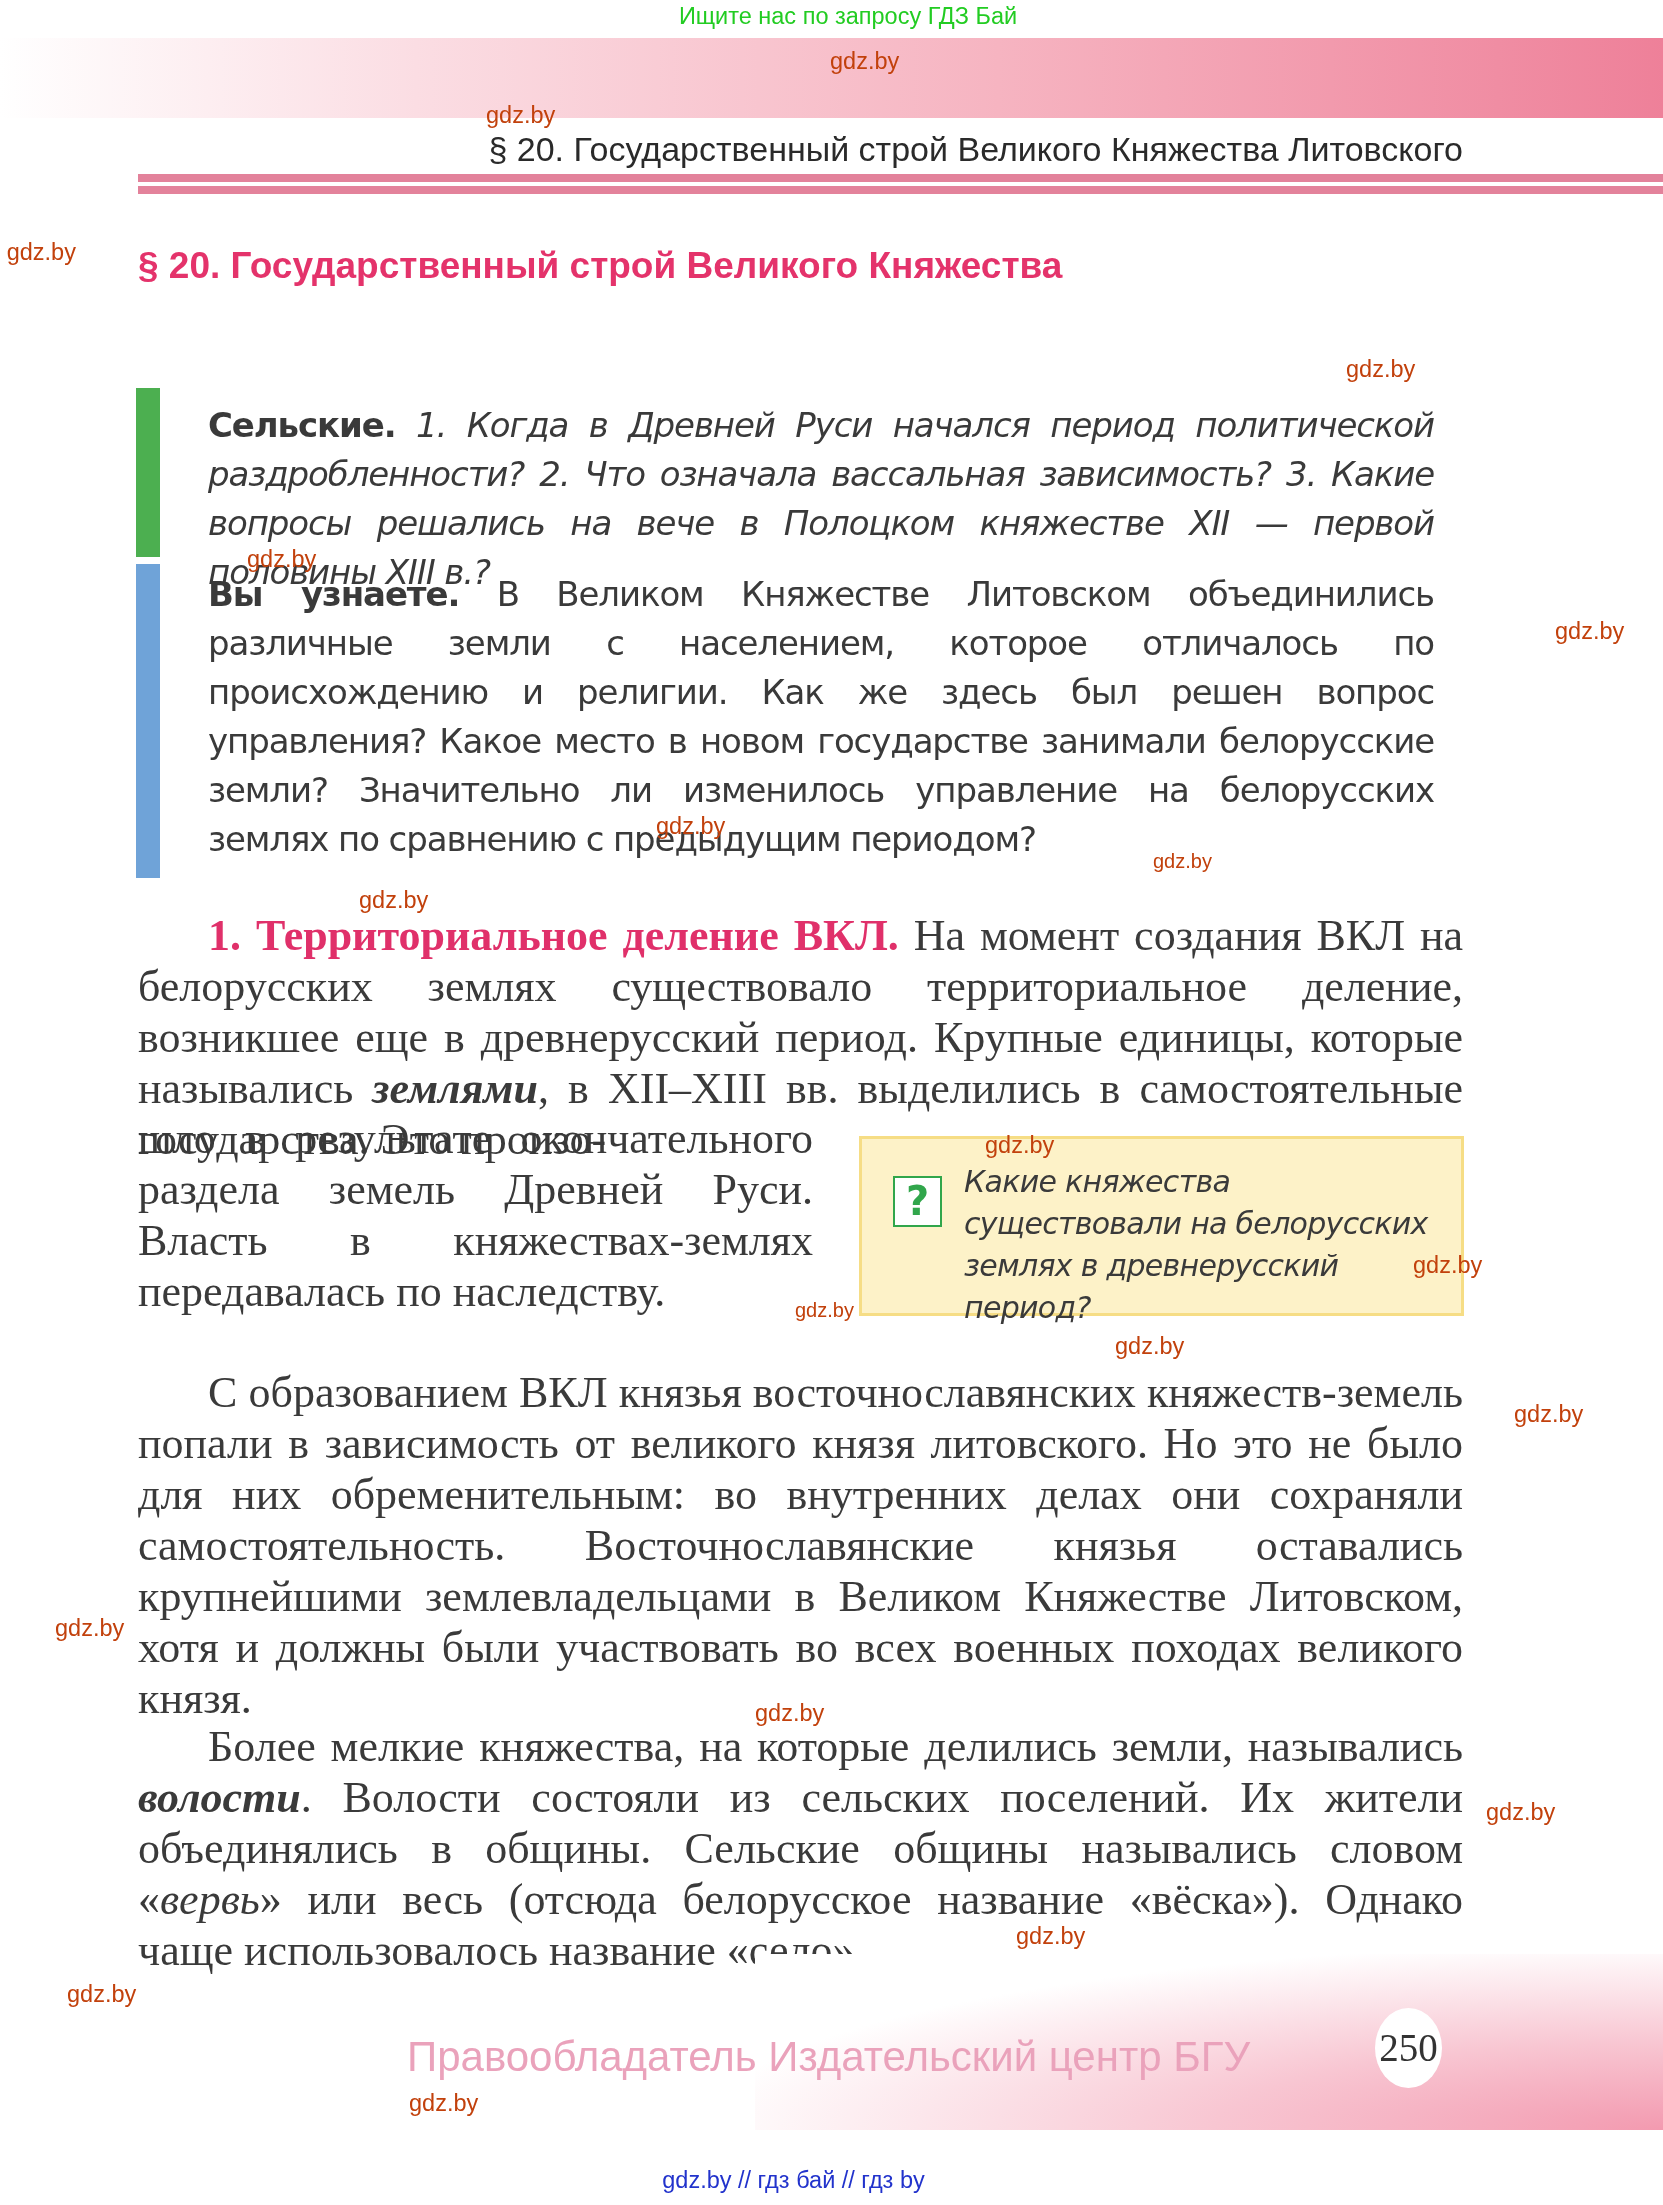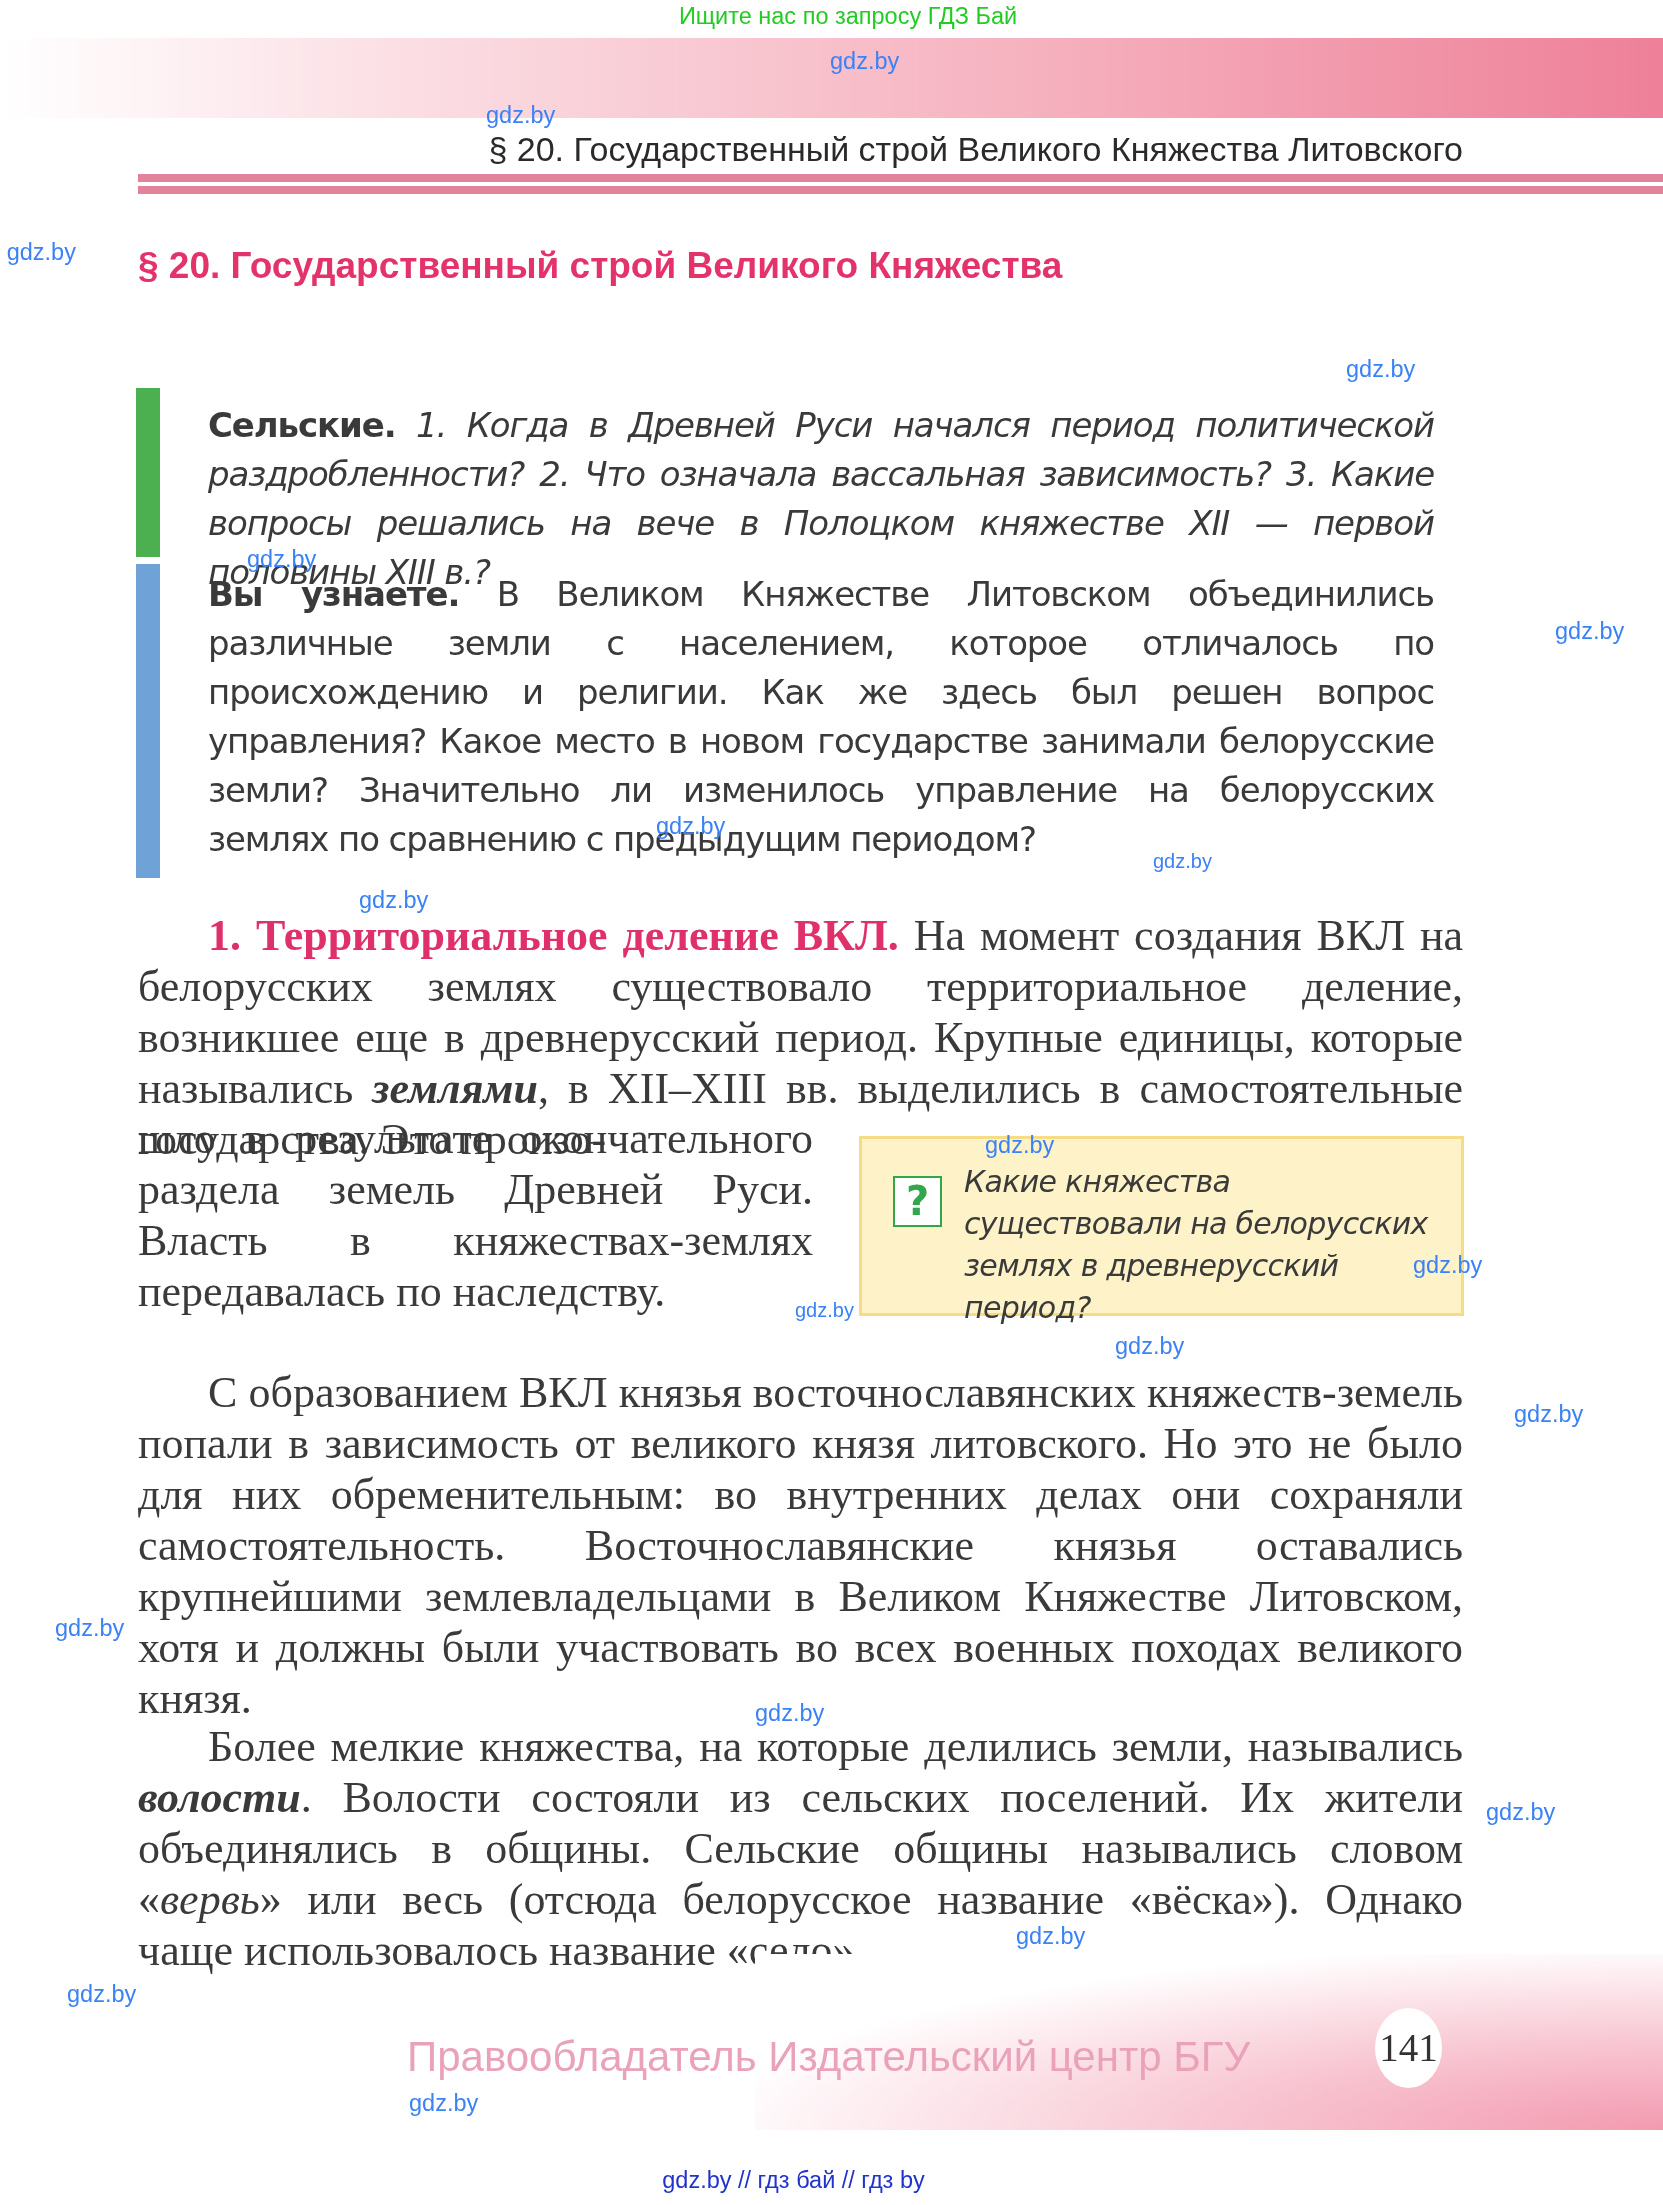--- a/index.html
+++ b/index.html
@@ -1,19 +1,19 @@
 <!DOCTYPE html>
 <html style="font-size:13.4px"><head>
 <meta charset="utf-8">
 <style>
   html,body{margin:0;padding:0;}
   body{width:1664px;height:2205px;position:relative;background:#ffffff;overflow:hidden;
        font-family:"Liberation Serif", serif;color:#333333;}
   .abs{position:absolute;}
-  .wm{position:absolute;font-family:"Liberation Sans", sans-serif;font-size:23.5px;color:#3b82f6;line-height:1;white-space:nowrap;}
+  .wm{position:absolute;font-family:"Liberation Sans", sans-serif;font-size:23.5px;color:#c2410c;line-height:1;white-space:nowrap;}
   .top-notice{left:16px;width:1664px;top:3.4px;text-align:center;font-family:"Liberation Sans", sans-serif;font-size:23.5px;color:#22cc22;}
   .band{left:0;top:38px;width:1664px;height:80px;background:linear-gradient(to right,#ffffff 0%,#fbdde3 25%,#f6b4c1 60%,#ee8099 100%);}
   .run-head{right:201px;top:130px;font-family:"Liberation Sans", sans-serif;font-size:34px;color:#2a2a2a;white-space:nowrap;}
   .rule{left:138px;right:0;height:8.4px;background:#e3829b;}
   .title{left:138px;top:236px;width:1342px;font-family:"Liberation Sans", sans-serif;font-weight:bold;font-size:37px;color:#e4336b;line-height:59px;}
   .title .l2{padding-left:124px;display:block;}
   .bar-green{left:136px;top:388px;width:23.5px;height:169px;background:#4caf50;}
   .bar-blue{left:136px;top:564px;width:23.5px;height:314px;background:#6fa3d8;}
   .intro{left:208px;width:1226px;font-family:"DejaVu Sans", sans-serif;font-size:34px;line-height:49px;color:#3a3a3a;letter-spacing:-1.1px;text-align:justify;}
   .intro b{font-weight:bold;}
@@ -88,15 +88,15 @@
 <span class="wm" style="left:1514px;top:1403px">gdz.by</span>
 <span class="wm" style="left:55px;top:1617px">gdz.by</span>
 <span class="wm" style="left:755px;top:1702px">gdz.by</span>
 <span class="wm" style="left:1486px;top:1801px">gdz.by</span>
 <span class="wm" style="left:1016px;top:1925px">gdz.by</span>
 <span class="wm" style="left:67px;top:1983px">gdz.by</span>
 <span class="wm" style="left:409px;top:2092px">gdz.by</span>
 
 <div class="abs foot-band"></div>
 <div class="abs copyright">Правообладатель Издательский центр БГУ</div>
-<div class="abs pagenum">141</div>
+<div class="abs pagenum">250</div>
 <div class="abs bottom-links">gdz.by  //  гдз бай  //  гдз by</div>
 
 
 </body></html>

